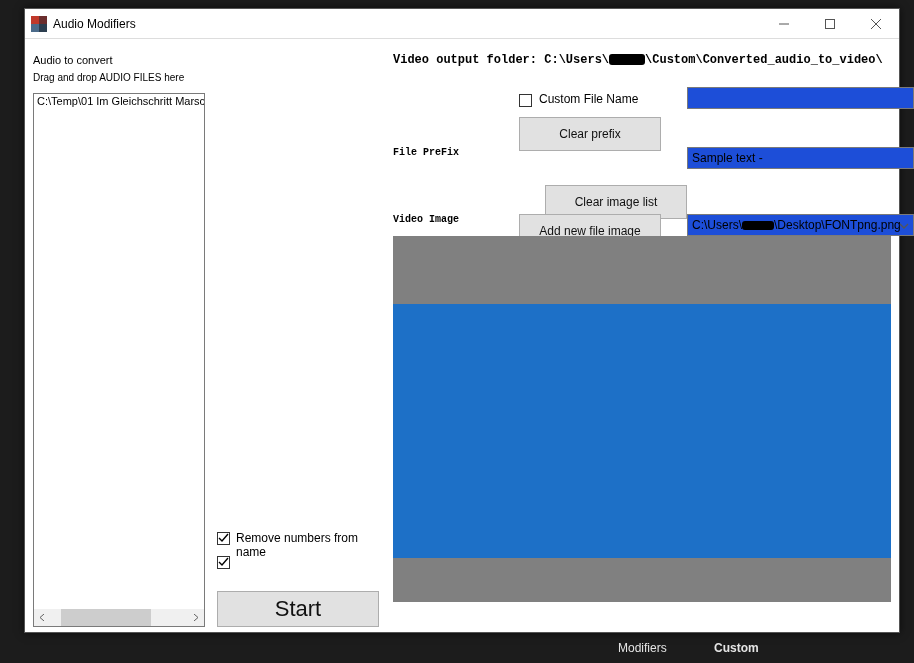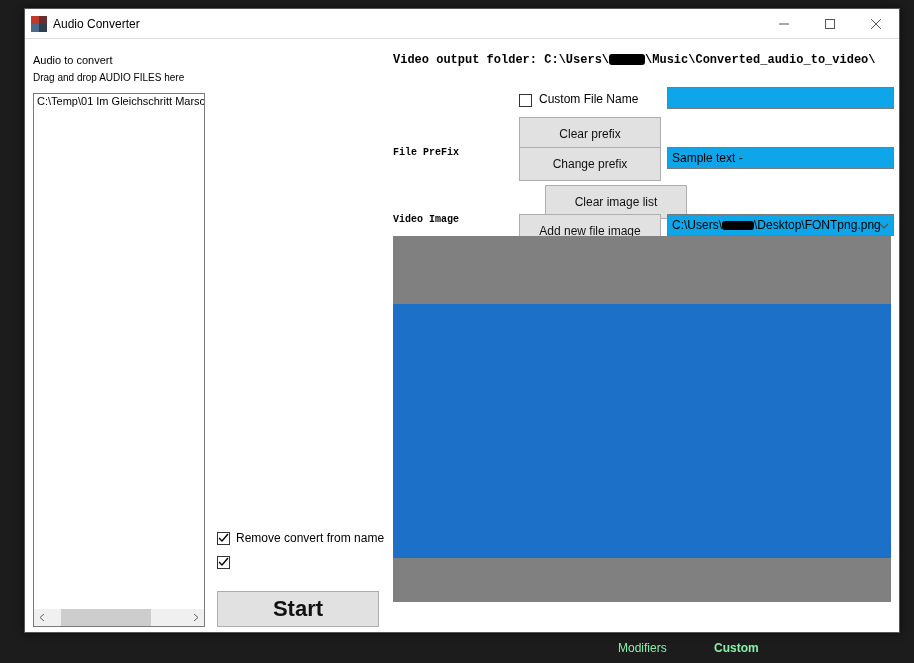--- a/index.html
+++ b/index.html
@@ -109,21 +109,20 @@
   
   .start-btn {
     position:absolute;
     left:192px; top:552px;
     width:162px; height:36px;
     background:#e1e1e1;
     border:1px solid #adadad;
     font-size:22px;
     display:flex; align-items:center; justify-content:center;
     color:#111;
-    font-weight:bold;
   }
   
   .mono { font-family: Consolas, "Courier New", monospace; }
   .outpath {
     position:absolute;
     top:14px; left:368px;
     font-size:12px;
     font-weight:bold;
     white-space:nowrap;
   }
@@ -144,40 +143,41 @@
   .btn {
     background:#e1e1e1;
     border:1px solid #adadad;
     font-size:12px;
     padding:16px;
     display:flex; align-items:center; justify-content:center;
     color:#111;
   }
   .textbox {
     border:1px solid #7a7a7a;
-    background:#0ea5e9;
+    background:#1d4ed8;
     font-size:12px;
     padding:0 4px;
+    margin-left:20px;
   }
   .preview {
     position:absolute;
     left:368px; top:197px;
     width:498px; height:366px;
     background:#808080;
     overflow:hidden;
   }
   .preview-inner {
     position:absolute;
     top:68px; left:0; right:0; height:254px;
     background:#1d70c7;
   }
   
   .bg-text {
     position:absolute;
-    color:#86efac;
+    color:#e5e5e5;
     font-size:12px;
   }
 </style>
 </head>
 <body>
 
 <div class="bg-overlay"></div>
 <div class="bg-text" style="left:618px; top:641px;">Modifiers</div>
 <div class="bg-text" style="left:714px; top:641px; font-weight:bold;">Custom</div>
 
@@ -185,21 +185,21 @@
 
   <div class="titlebar">
     <span class="title-icon">
       <svg width="16" height="16" viewBox="0 0 16 16">
         <rect x="0" y="0" width="8" height="8" fill="#c0392b"></rect>
         <rect x="8" y="0" width="8" height="8" fill="#6b2e2e"></rect>
         <rect x="0" y="8" width="8" height="8" fill="#4c6b8a"></rect>
         <rect x="8" y="8" width="8" height="8" fill="#2c3e50"></rect>
       </svg>
     </span>
-    <span class="title-text">Audio Converter</span>
+    <span class="title-text">Audio Modifiers</span>
     <span class="title-spacer"></span>
     <div class="win-btn">
       <svg width="10" height="10">
           <line x1="0" y1="5" x2="10" y2="5" stroke="#555" stroke-width="1"></line>
         </svg>
     </div>
     <div class="win-btn">
       <svg width="10" height="10">
           <rect x="0.5" y="0.5" width="9" height="9" fill="none" stroke="#555" stroke-width="1"></rect>
         </svg>
@@ -235,45 +235,44 @@
         </div>
       </div>
     </div>
 
     <div class="chk-row" style="top:492px;">
       <div class="chk-box">
         <svg width="11" height="11">
             <polyline points="1,5 4,8 10,1" fill="none" stroke="#000" stroke-width="1.4"></polyline>
           </svg>
       </div>
-      <div class="chk-label">Remove convert from name</div>
+      <div class="chk-label">Remove numbers from name</div>
     </div>
 
     <div class="chk-row" style="top:516px;">
       <div class="chk-box">
         <svg width="11" height="11">
             <polyline points="1,5 4,8 10,1" fill="none" stroke="#000" stroke-width="1.4"></polyline>
           </svg>
       </div>
     </div>
 
     <div class="start-btn">Start</div>
 
     <div class="outpath mono">
-      <span>Video output folder: </span><span>C:\Users\</span><span class="redact"></span><span>\Music\Converted_audio_to_video\</span>
+      <span>Video output folder: </span><span>C:\Users\</span><span class="redact"></span><span>\Custom\Converted_audio_to_video\</span>
     </div>
 
     <div class="chk-box" style="position:absolute; top:54px; left:494px;"></div>
     <div style="position:absolute; top:53px; left:514px; font-size:12px;">Custom File Name</div>
     <input class="textbox" style="position: absolute; top: 48px; left: 642px; width: 227px; height: 22px;" value="">
 
     <div class="btn" style="position:absolute; top:78px; left:494px; width:142px; height:23px;">Clear prefix</div>
 
     <div class="section-label mono" style="top:108px;">File PreFix</div>
-    <div class="btn" style="position:absolute; top:108px; left:494px; width:142px; height:23px;">Change prefix</div>
     <input class="textbox" style="position: absolute; top: 108px; left: 642px; width: 227px; height: 22px;" value="Sample text -">
 
     <div class="btn" style="position:absolute; top:146px; left:494px; width:142px; height:23px;margin-left:26px;">Clear image list</div>
 
     <div class="section-label mono" style="top:175px;">Video Image</div>
     <div class="btn" style="position:absolute; top:175px; left:494px; width:142px; height:23px;">Add new file image</div>
     <div class="textbox" style="position:absolute; top:175px; left:642px; width:227px; height:22px; display:flex; align-items:center; padding-right:18px; overflow:hidden; white-space:nowrap;">
       <span style="font-size:12px;">
         <span>C:\Users\</span><span class="redact sm"></span><span>\Desktop\FONTpng.png</span>
       </span>

